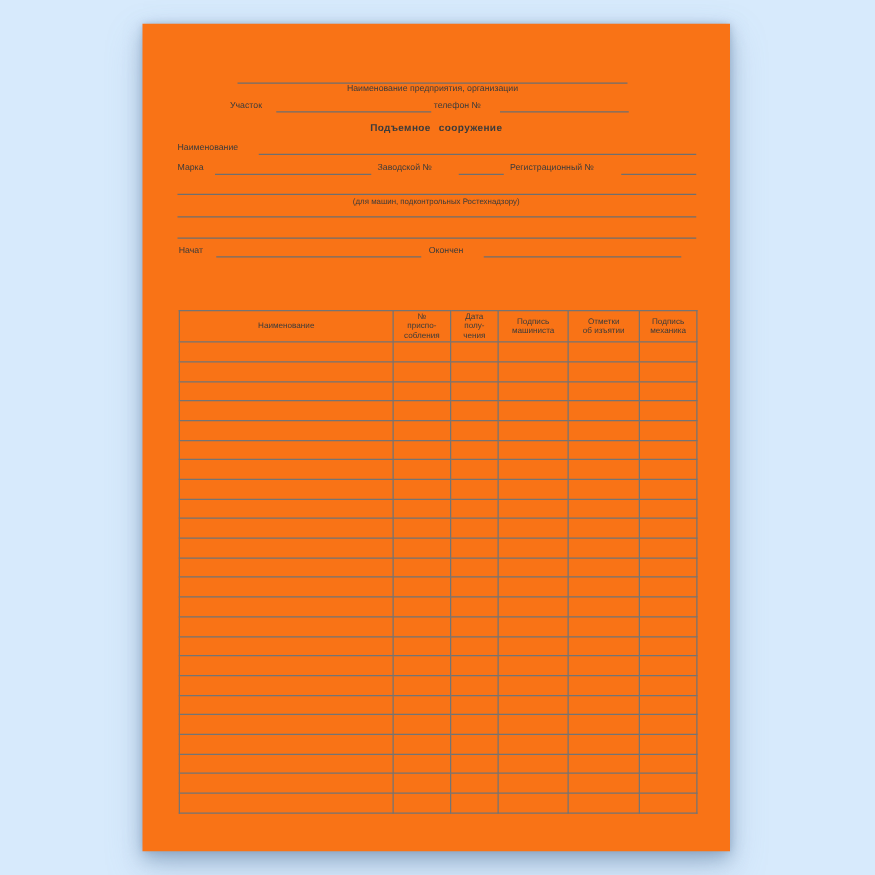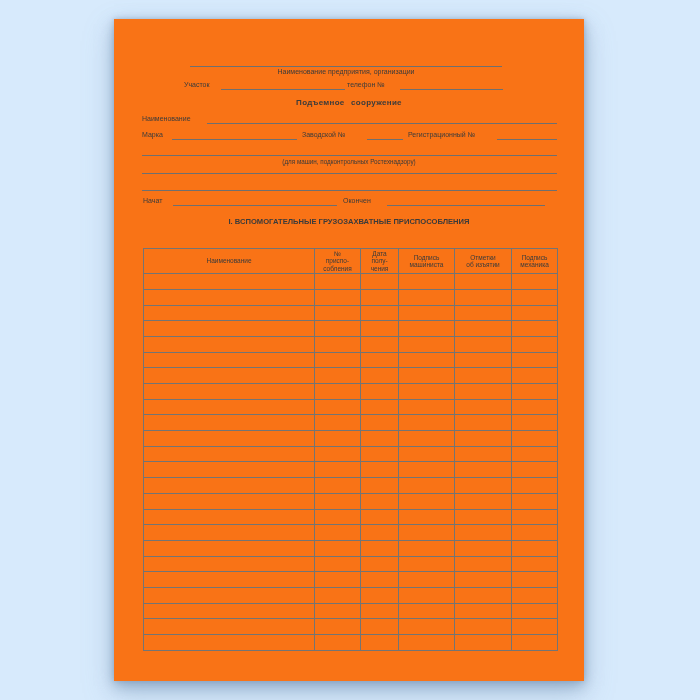--- a/index.html
+++ b/index.html
@@ -93,21 +93,20 @@
   <div class="rule rule-full-1"></div>
   <div class="t center note-rtn">(для машин, подконтрольных Ростехнадзору)</div>
   <div class="rule rule-full-2"></div>
   <div class="rule rule-full-3"></div>
 
   <div class="t lbl-nachat">Начат</div>
   <div class="rule rule-nachat"></div>
   <div class="t lbl-okonchen">Окончен</div>
   <div class="rule rule-okonchen"></div>
 
-  <div class="t center sec-title-1">I. ВСПОМОГАТЕЛЬНЫЕ ГРУЗОЗАХВАТНЫЕ ПРИСПОСОБЛЕНИЯ</div>
 
   <table class="reg-table">
     <colgroup>
       <col class="c0">
         <col class="c1">
         <col class="c2">
         <col class="c3">
         <col class="c4">
         <col class="c5">
     </colgroup>

